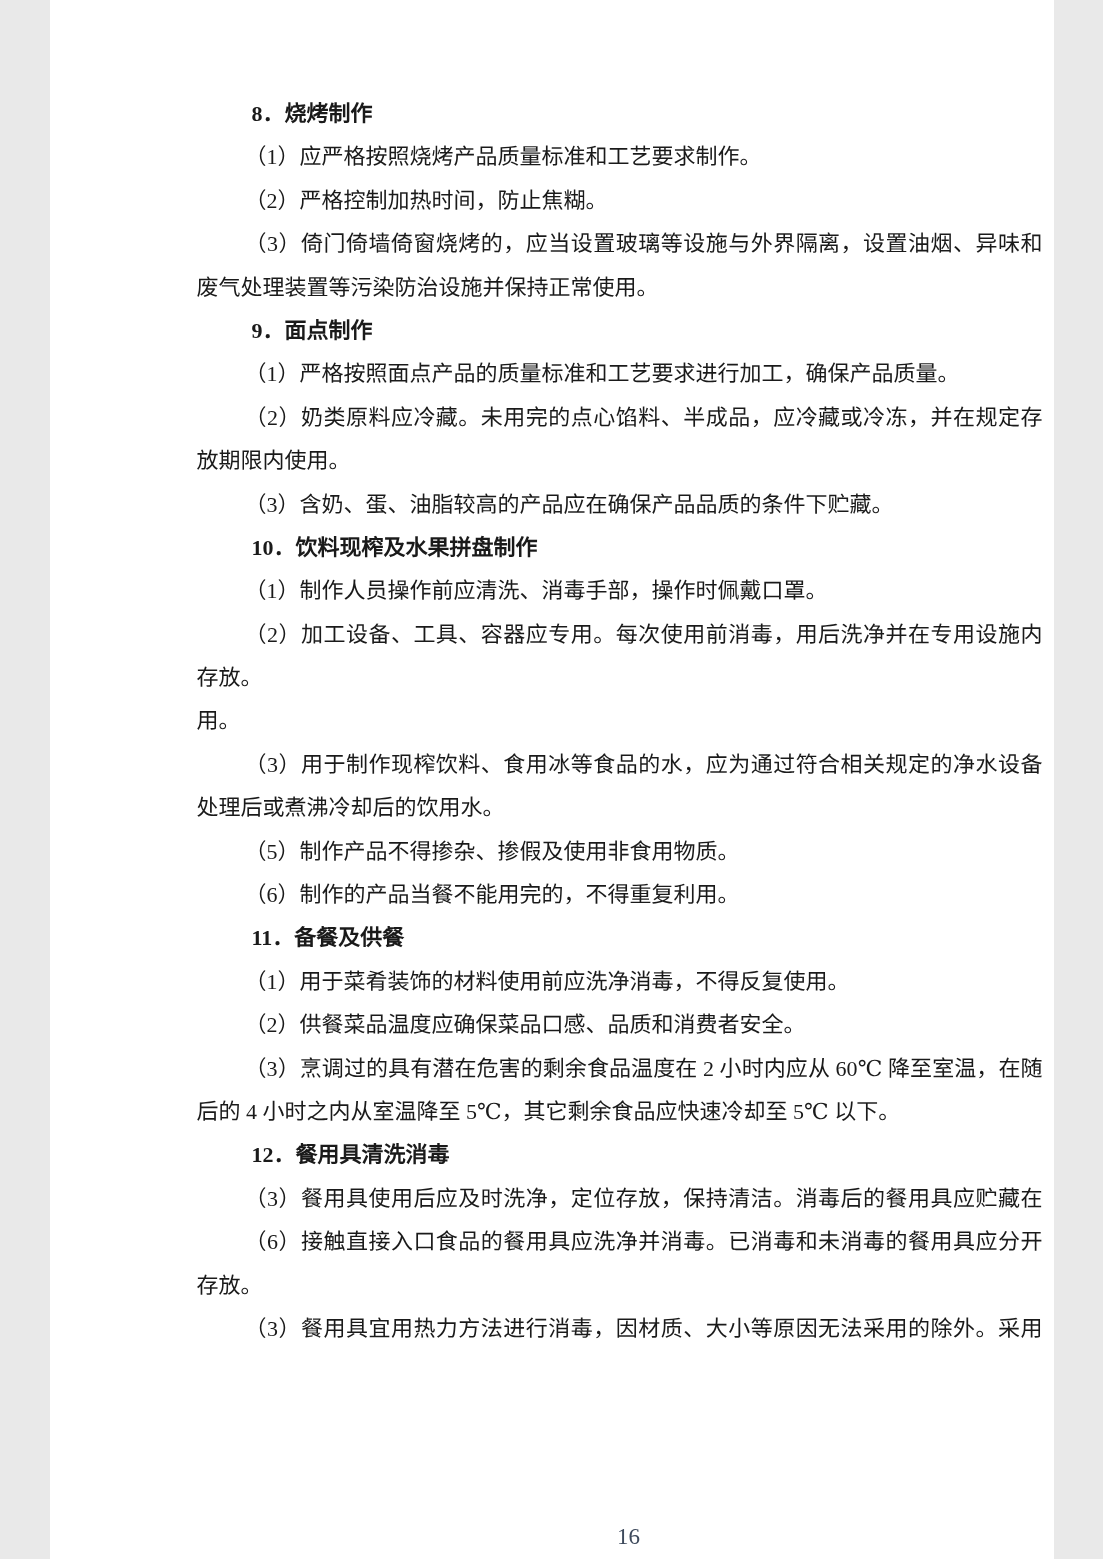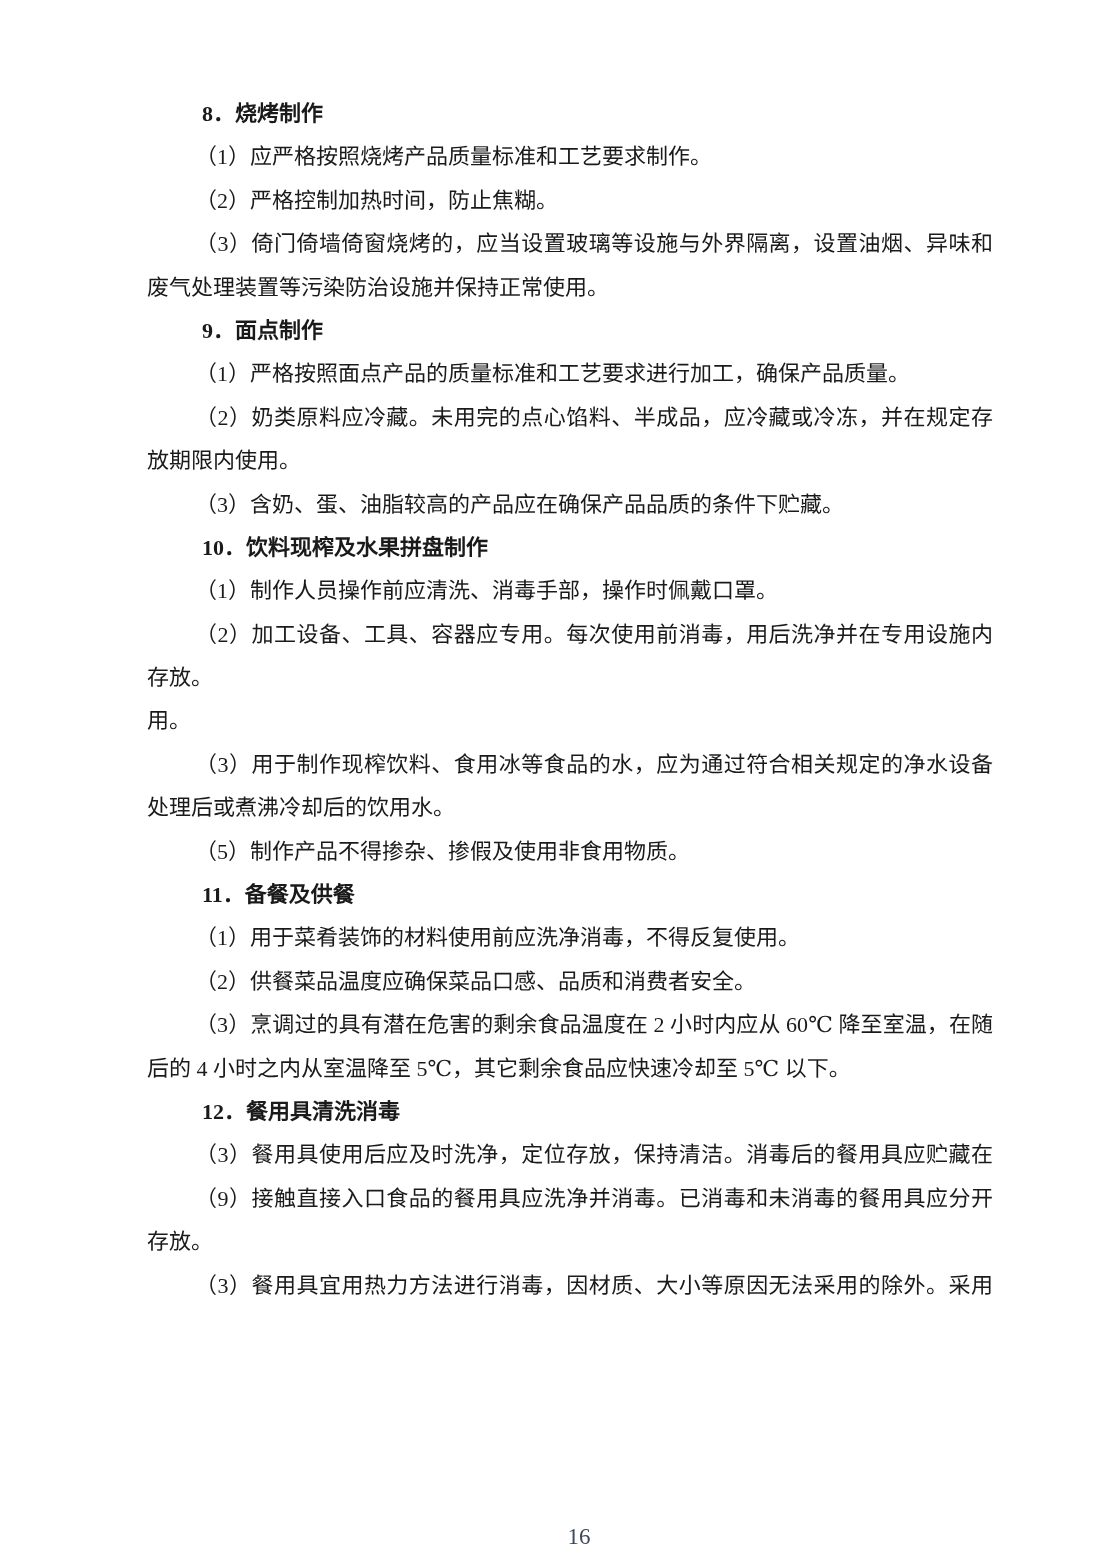--- a/index.html
+++ b/index.html
@@ -2,21 +2,21 @@
 <html lang="zh-CN" style="--page-bg: #ffffff; --text-color: #1a1a1a; --page-number-color: #3e4a5c;"><head>
 <meta charset="utf-8">
 <style>
   html, body {
     margin: 0;
     padding: 0;
     background: #e9e9e9;
   }
   .page {
     position: relative;
-    width: 1103px;
+    width: 1004px;
     height: 1559px;
     margin: 0 auto;
     background: var(--page-bg, #ffffff);
     color: var(--text-color, #1a1a1a);
     font-family: "Liberation Serif", "DejaVu Serif", serif;
     overflow: hidden;
   }
   .content {
     position: absolute;
     left: 147px;
@@ -70,27 +70,28 @@
       <div class="line">放期限内使用。</div>
       <div class="line indent">（3）含奶、蛋、油脂较高的产品应在确保产品品质的条件下贮藏。</div>
       <div class="line heading">10．饮料现榨及水果拼盘制作</div>
       <div class="line indent">（1）制作人员操作前应清洗、消毒手部，操作时佩戴口罩。</div>
       <div class="line indent stretch">（2）加工设备、工具、容器应专用。每次使用前消毒，用后洗净并在专用设施内</div>
       <div class="line">存放。</div>
       <div class="line">用。</div>
       <div class="line indent stretch">（3）用于制作现榨饮料、食用冰等食品的水，应为通过符合相关规定的净水设备</div>
       <div class="line">处理后或煮沸冷却后的饮用水。</div>
       <div class="line indent">（5）制作产品不得掺杂、掺假及使用非食用物质。</div>
+      <div class="line indent">（6）制作的产品当餐不能用完的，不得重复利用。</div>
       <div class="line heading">11．备餐及供餐</div>
       <div class="line indent">（1）用于菜肴装饰的材料使用前应洗净消毒，不得反复使用。</div>
       <div class="line indent">（2）供餐菜品温度应确保菜品口感、品质和消费者安全。</div>
       <div class="line indent stretch">（3）烹调过的具有潜在危害的剩余食品温度在 2 小时内应从 60℃ 降至室温，在随</div>
       <div class="line">后的 4 小时之内从室温降至 5℃，其它剩余食品应快速冷却至 5℃ 以下。</div>
       <div class="line heading">12．餐用具清洗消毒</div>
       <div class="line indent stretch">（3）餐用具使用后应及时洗净，定位存放，保持清洁。消毒后的餐用具应贮藏在</div>
-      <div class="line indent stretch">（9）接触直接入口食品的餐用具应洗净并消毒。已消毒和未消毒的餐用具应分开</div>
+      <div class="line indent stretch">（6）接触直接入口食品的餐用具应洗净并消毒。已消毒和未消毒的餐用具应分开</div>
       <div class="line">存放。</div>
       <div class="line indent stretch">（3）餐用具宜用热力方法进行消毒，因材质、大小等原因无法采用的除外。采用</div>
     </main>
   <footer class="page-footer">
     <span class="page-number">16</span>
   </footer>
 </div>
 
 </body></html>

